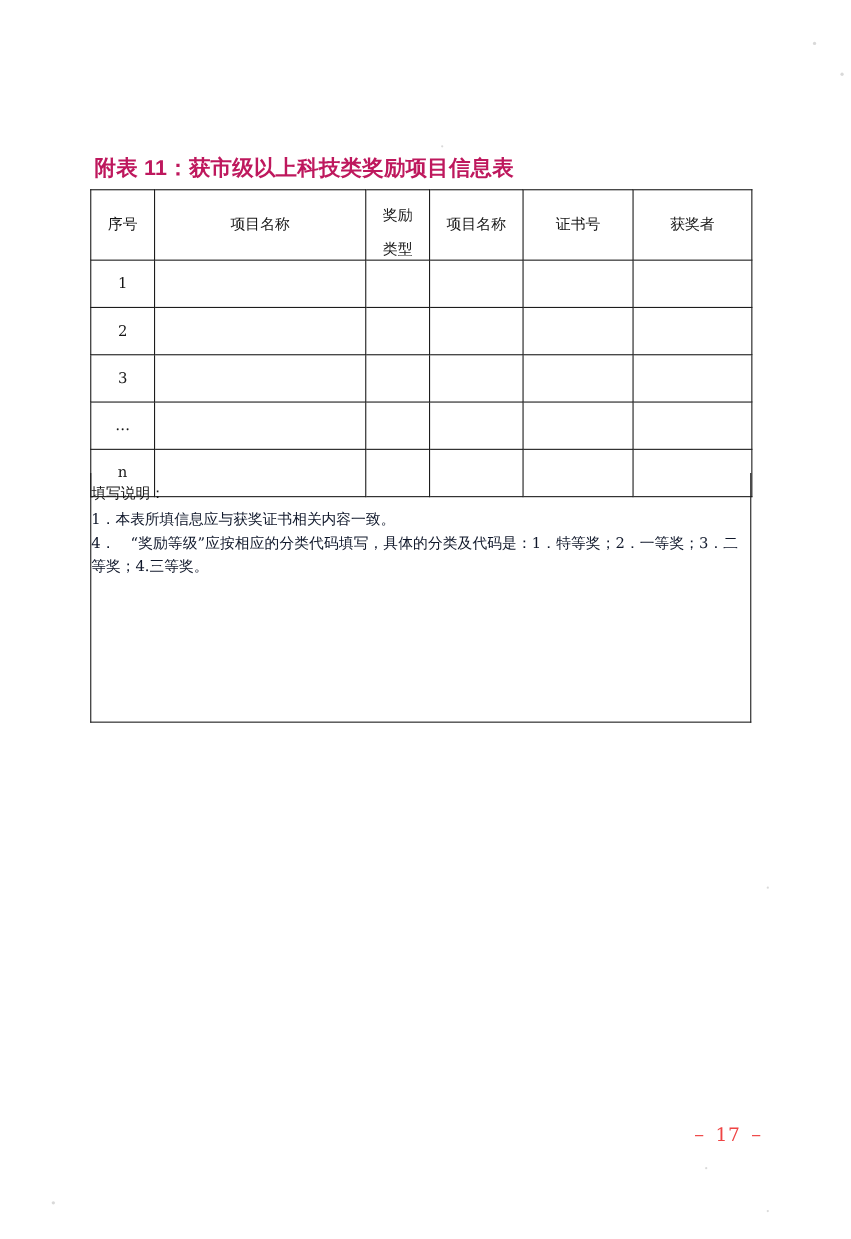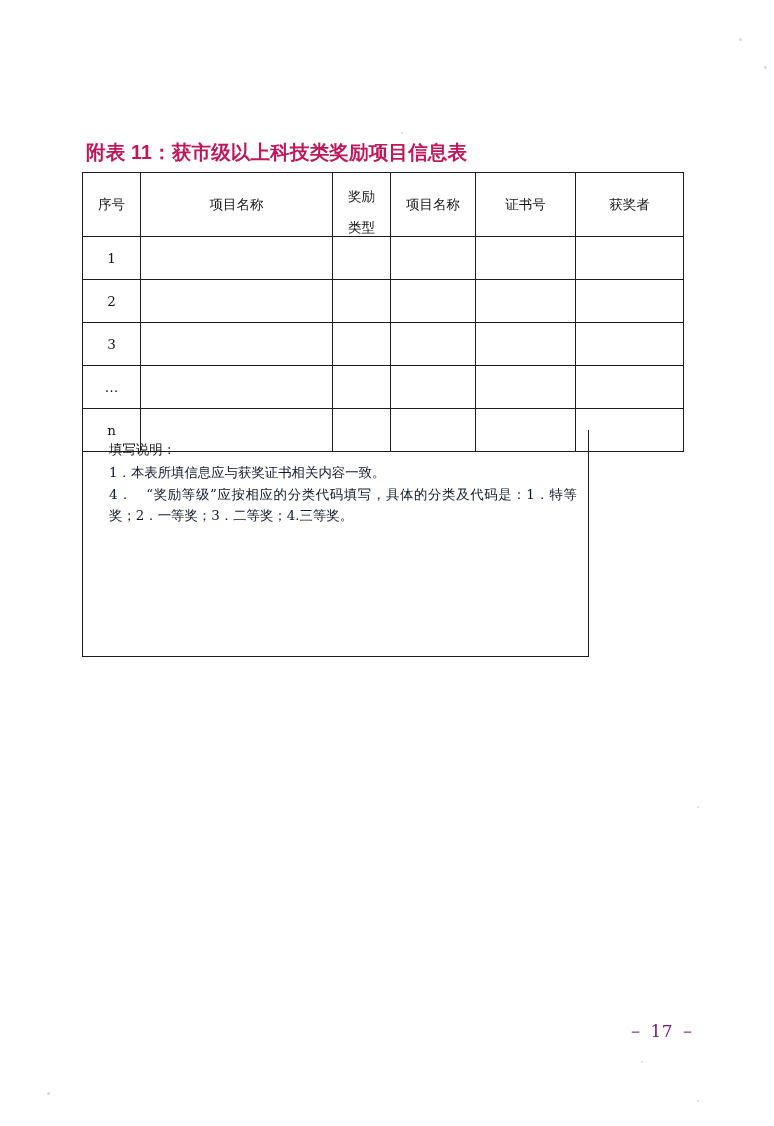--- a/index.html
+++ b/index.html
@@ -85,26 +85,26 @@
 
   .seq-cell {
     font-family: "DejaVu Serif", "Liberation Serif", serif;
     font-size: 13.5px;
   }
 
   .notes-box {
     position: absolute;
     left: 82px;
     top: 430px;
-    width: 507px;
+    width: 601px;
     min-height: 227px;
     box-sizing: border-box;
     border: 1px solid #1d1d1d;
     border-top: none;
-    padding: 9px 11px 10px 26px;
+    padding: 9px 11px 10px 0;
   }
   .notes-title {
     font-family: "DejaVu Serif", "Liberation Serif", serif;
     font-size: 13.4px;
     line-height: 1.62;
     color: #151515;
     margin-bottom: 1px;
   }
   .note-line {
     font-family: "DejaVu Serif", "Liberation Serif", serif;
@@ -115,21 +115,21 @@
     text-justify: inter-character;
     margin: 0;
   }
 
   .page-number {
     position: absolute;
     left: 627px;
     top: 1020px;
     font-family: "DejaVu Serif", "Liberation Serif", serif;
     font-size: 17px;
-    color: #701a75;
+    color: #ef4444;
     letter-spacing: .5px;
   }
 </style>
 </head>
 <body>
 
 <div class="page">
 
   <div class="speck" style="left:739px;top:38px;width:3px;height:3px;"></div>
   <div class="speck" style="left:764px;top:66px;width:3px;height:3px;"></div>

